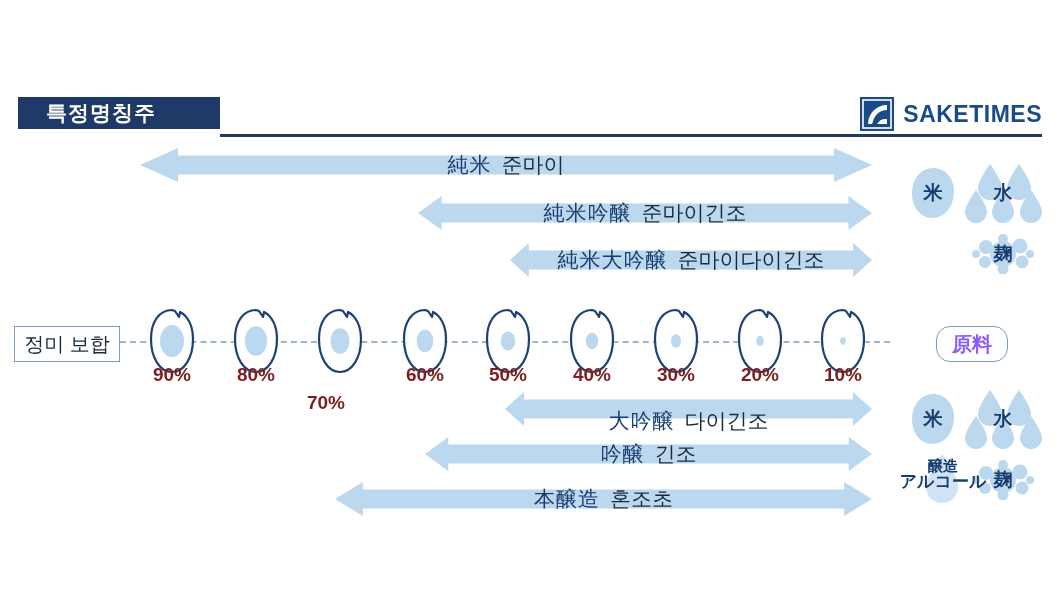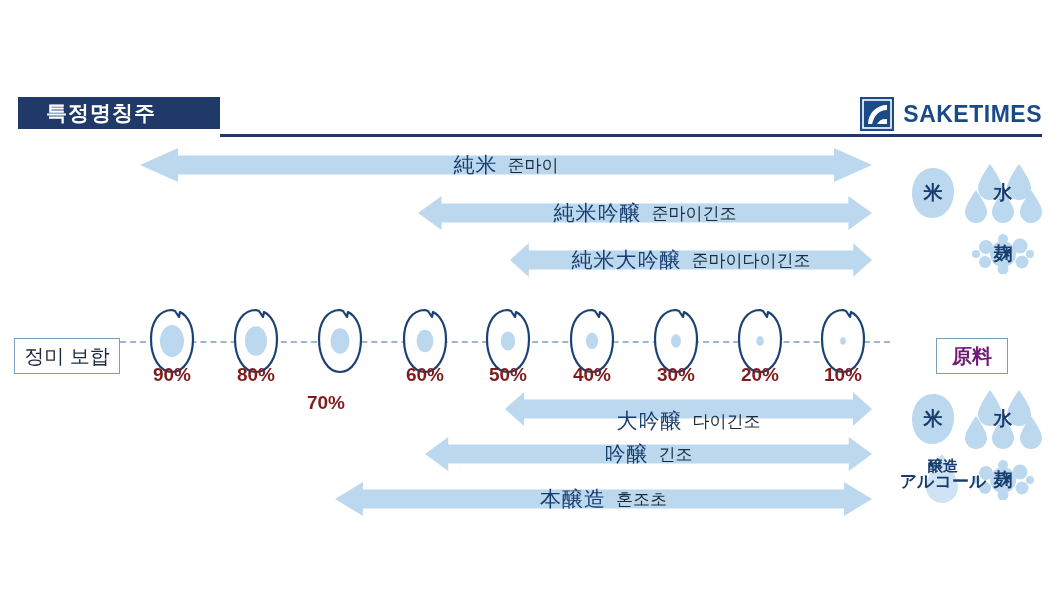--- a/index.html
+++ b/index.html
@@ -44,21 +44,21 @@
     background:#bcd8ee;
     display:flex;align-items:center;justify-content:center;
     clip-path:polygon(0% 50%, 5.2% 0%, 5.2% 22%, 94.8% 22%, 94.8% 0%, 100% 50%, 94.8% 100%, 94.8% 78%, 5.2% 78%, 5.2% 100%);
   }
   .arrow-label{
     position:absolute;height:34px;
     display:flex;align-items:center;justify-content:center;
     gap:10px;white-space:nowrap;pointer-events:none;
   }
   .jp{color:#173d6e;font-size:21px;font-weight:normal;letter-spacing:1px;}
-  .kr{color:#1a2a3a;font-size:17px;font-weight:normal;letter-spacing:0px;}
+  .kr{color:#1a2a3a;font-size:21px;font-weight:normal;letter-spacing:0px;}
 
   
   .axis-line{
     position:absolute;left:120px;top:341px;width:770px;height:0;
     border-top:2px dashed #9ab6d0;
   }
   .grain{
     position:absolute;width:56px;height:70px;
   }
   .grain svg{display:block;width:56px;height:70px;}
@@ -66,23 +66,23 @@
     position:absolute;width:70px;text-align:center;
     color:#7f1d1d;font-size:19px;font-weight:bold;
   }
 
   
   .label-box{
     position:absolute;
     border:1px solid #7d9dbd;
     background:#ffffff;
     display:flex;align-items:center;justify-content:center;
-    color:#1a2a3a;font-size:20px;font-weight:normal;margin-top:12px;
-  }
-  .label-box.bold{font-weight:bold;color:#701a75;}
+    color:#1a2a3a;font-size:20px;font-weight:normal;
+  }
+  .label-box.bold{font-weight:bold;color:#8b5cf6;border-radius:14px;}
 
   
   .ing-group{position:absolute;}
   .ing{position:absolute;}
   .ing svg{display:block;}
   .ing-char{
     position:absolute;left:0;top:0;width:100%;height:100%;
     display:flex;align-items:center;justify-content:center;
     color:#173d6e;font-size:19px;font-weight:bold;
     pointer-events:none;

